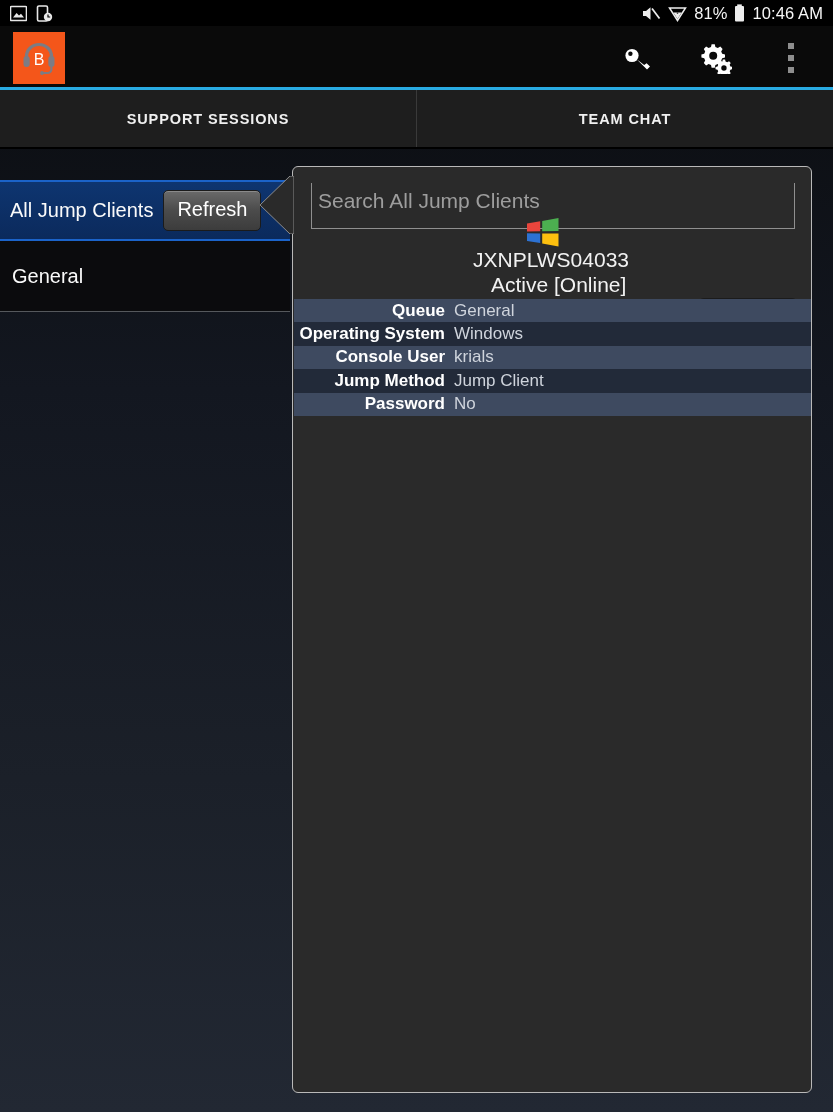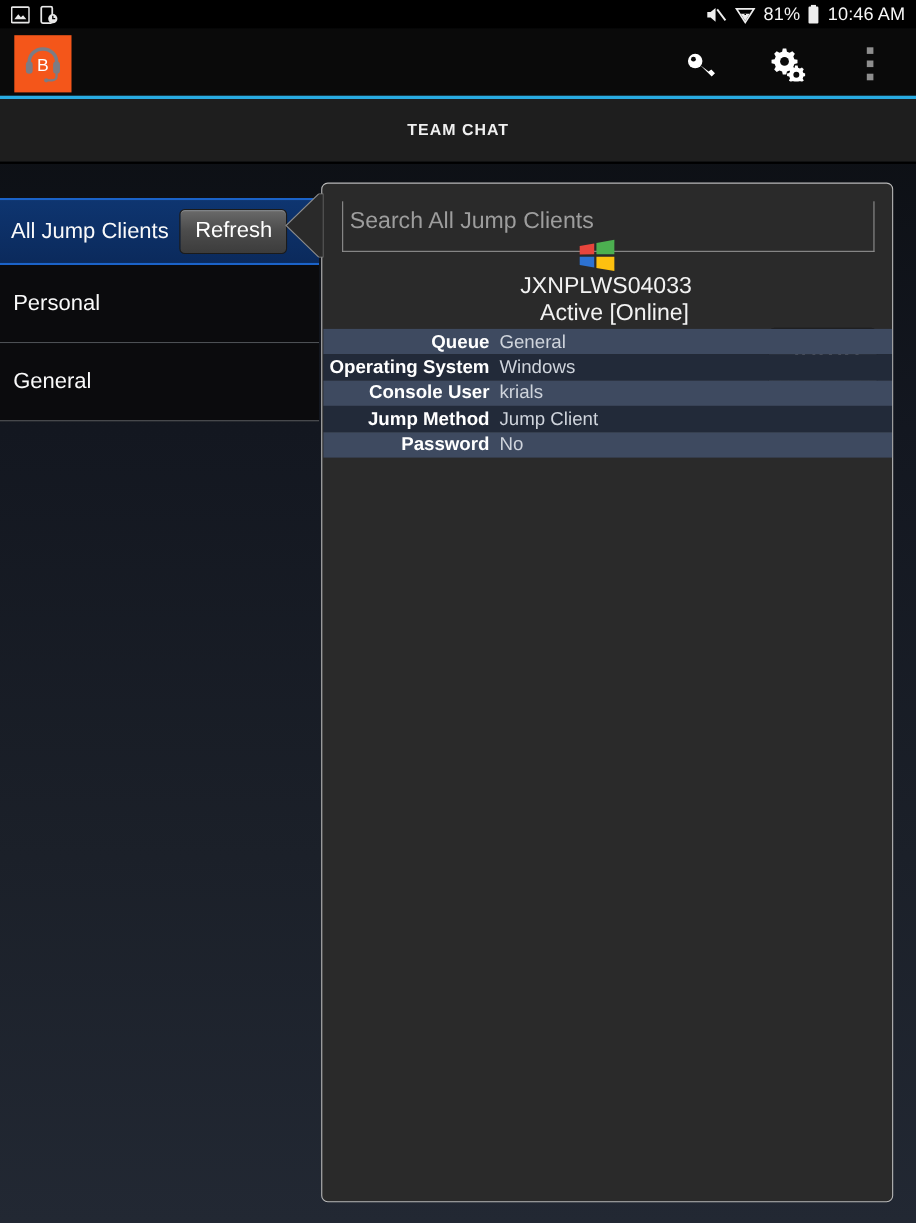--- a/index.html
+++ b/index.html
@@ -333,32 +333,32 @@
           <rect x="2" y="14" width="6" height="6" fill="#8e8e8e"></rect>
           <rect x="2" y="26" width="6" height="6" fill="#8e8e8e"></rect>
         </svg>
       </div>
     </div>
   </div>
   <div class="accent-line"></div>
 
   <div class="tabs">
     <div class="tab">
+      <span>SUPPORT SESSIONS</span>
+    </div>
+    <div class="tab">
       <span>TEAM CHAT</span>
     </div>
   </div>
   <div class="tabs-bottom"></div>
 
   <div class="sidebar">
     <div class="side-item selected first">
       <span class="side-label">All Jump Clients</span>
       <button class="refresh-btn">Refresh</button>
-    </div>
-    <div class="side-item">
-      <span class="side-label">Personal</span>
     </div>
     <div class="side-item">
       <span class="side-label">General</span>
     </div>
   </div>
 
   <div class="notch">
     <svg width="38" height="58" viewBox="0 0 38 58">
       <path d="M38 0 H34 L4 29 L34 58 H38 Z" fill="#2a2a2a" stroke="#8b8b8b" stroke-width="1"></path>
     </svg>

